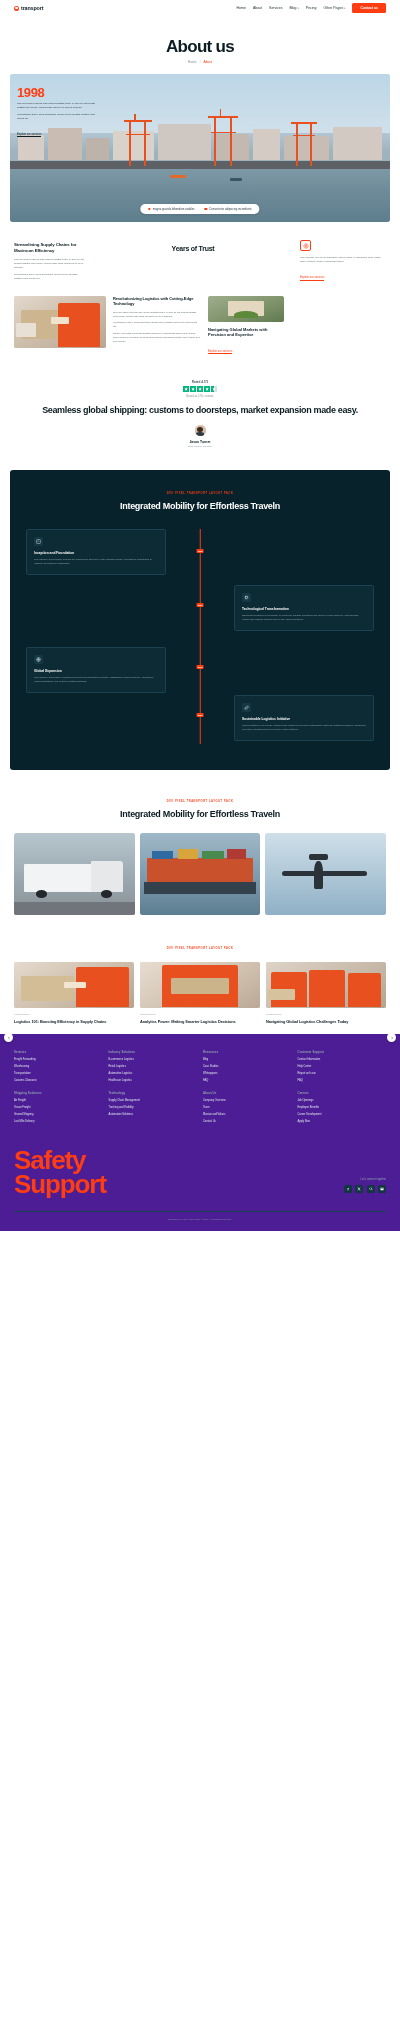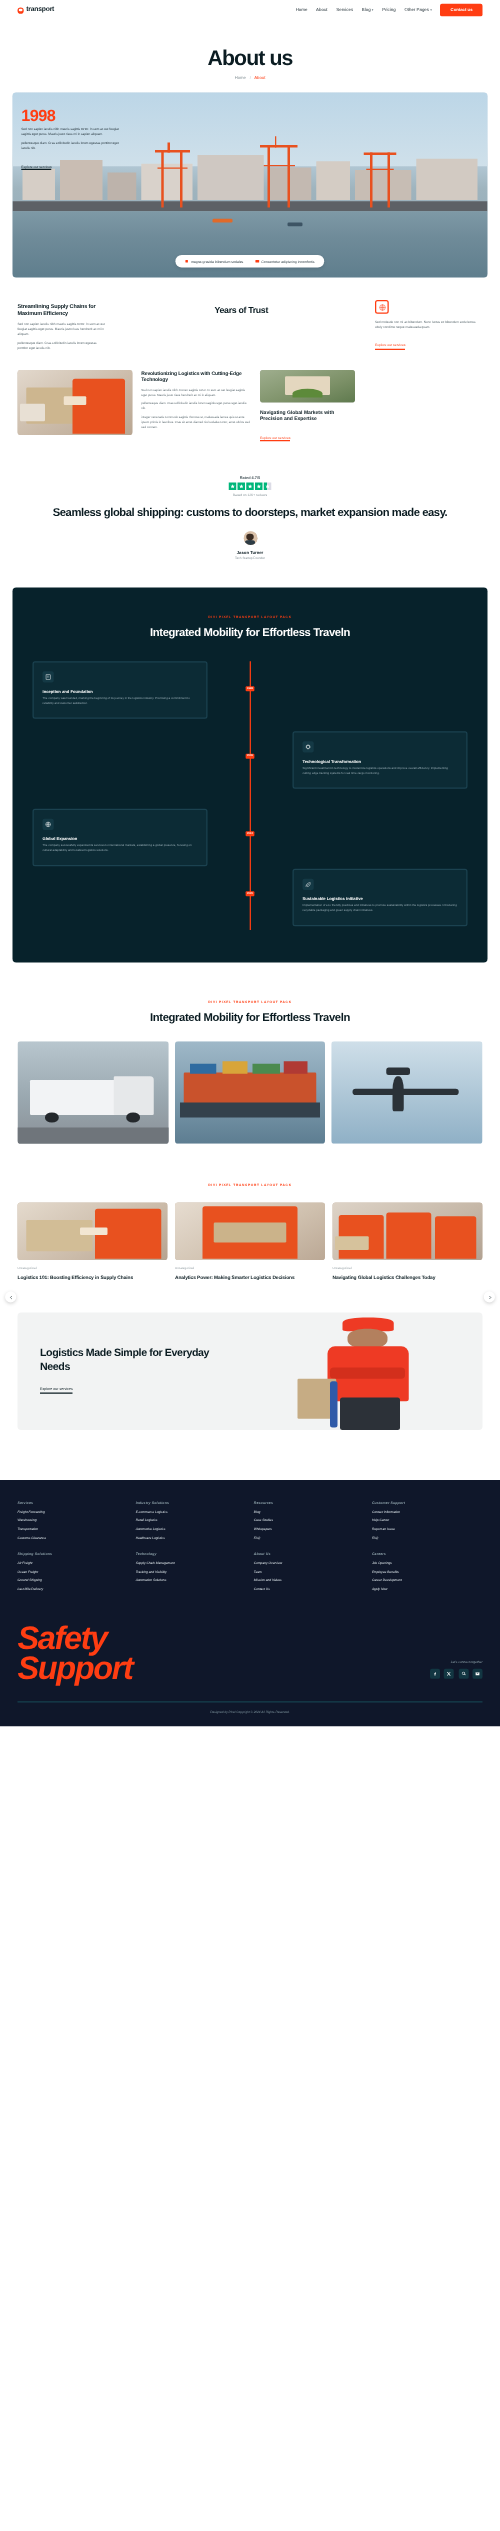--- a/index.html
+++ b/index.html
@@ -135,21 +135,21 @@
   
   .cta{margin:26px 14px 0;height:94px;background:#F2F3F3;border-radius:3px;position:relative;overflow:hidden;
     display:flex;align-items:center;}
   .cta-copy{padding-left:18px;width:175px;}
   .cta-h{font-size:8.5px;font-weight:700;line-height:1.32;color:#0b1c22;letter-spacing:-.3px;}
   .cta-lnk{margin-top:7px;display:inline-block;font-size:2.9px;color:#0b1c22;
     border-bottom:.4px solid #0b1c22;padding-bottom:.7px;}
   .cta-img{position:absolute;right:28px;bottom:0;width:120px;height:92px;}
 
   
-  .footer{margin-top:40px;background:#0f172a;padding:16px 14px 10px;font-style:italic;}
+  .footer{margin-top:10px;background:#4c1d95;padding:16px 14px 10px;}
   .fcols{display:flex;gap:6px;}
   .fcol{flex:1;}
   .fhead{font-size:2.8px;font-weight:700;color:#8fa3ab;letter-spacing:.12px;}
   .flink{margin-top:4px;font-size:2.6px;color:#dfe8ec;}
   .fgap{height:9px;}
   .safety{margin-top:26px;display:flex;align-items:flex-end;justify-content:space-between;}
   .safety-t{font-size:26px;font-weight:700;color:#FF3D12;line-height:.92;letter-spacing:-1.1px;}
   .social-wrap{text-align:right;padding-bottom:4px;}
   .social-lab{font-size:2.6px;color:#8fa3ab;}
   .social{margin-top:4px;display:flex;gap:3.5px;justify-content:flex-end;}
@@ -471,35 +471,20 @@
           <div style="position:absolute;left:36%;top:18%;width:30%;height:80%;background:#E8511F;border-radius:2px 2px 0 0"></div>
           <div style="position:absolute;left:68%;top:24%;width:28%;height:74%;background:#E8511F;border-radius:2px 2px 0 0"></div>
           <div style="position:absolute;left:2%;top:58%;width:22%;height:24%;background:#d6c29c;border-radius:1px"></div>
         </div>
         <div class="post-cat">Uncategorized</div>
         <div class="post-t">Navigating Global Logistics Challenges Today</div>
       </div>
     </div>
   </div>
 
-  <div class="cta">
-    <div class="cta-copy">
-      <div class="cta-h">Logistics Made Simple for Everyday Needs</div>
-      <a class="cta-lnk">Explore our services</a>
-    </div>
-    <div class="cta-img">
-      <div style="position:absolute;left:30%;top:2%;width:34%;height:12%;background:#EE3A24;border-radius:40% 40% 10% 10%"></div>
-      <div style="position:absolute;left:33%;top:12%;width:27%;height:18%;background:#b3805e;border-radius:42%"></div>
-      <div style="position:absolute;left:20%;top:27%;width:54%;height:48%;background:#EE3A24;border-radius:6px 6px 2px 2px"></div>
-      <div style="position:absolute;left:22%;top:46%;width:50%;height:10%;background:#d32f1c;border-radius:3px"></div>
-      <div style="position:absolute;left:28%;top:72%;width:40%;height:28%;background:#2c3138;border-radius:2px"></div>
-      <div style="position:absolute;left:0%;top:56%;width:26%;height:34%;background:#c6ac84;border-radius:1px"></div>
-      <div style="position:absolute;left:22%;top:58%;width:5%;height:40%;background:#2f5aa8;border-radius:2px"></div>
-    </div>
-  </div>
 
   <div class="footer">
     <div class="fcols">
 
       <div class="fcol">
         <div class="fhead">Services</div>
         <div class="flink">Freight Forwarding</div>
         <div class="flink">Warehousing</div>
         <div class="flink">Transportation</div>
         <div class="flink">Customs Clearance</div>

